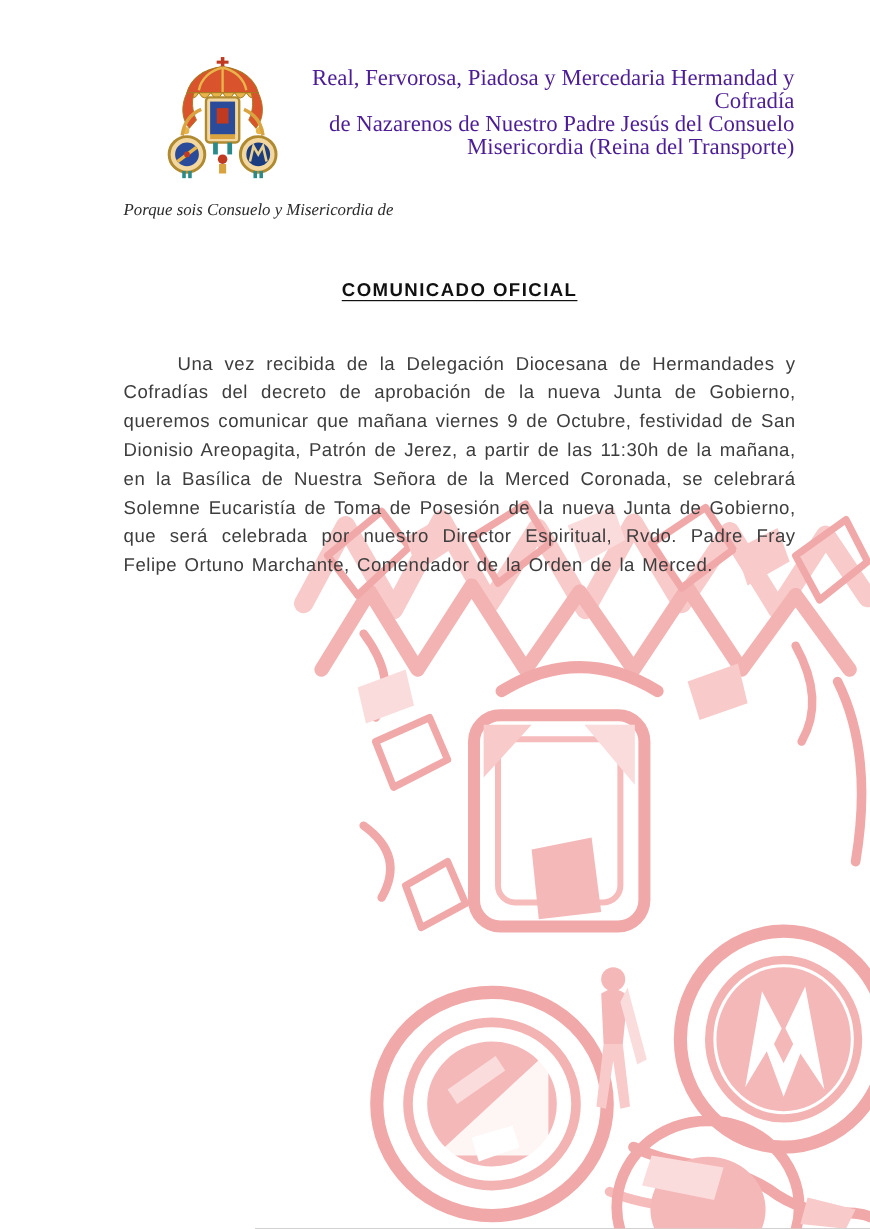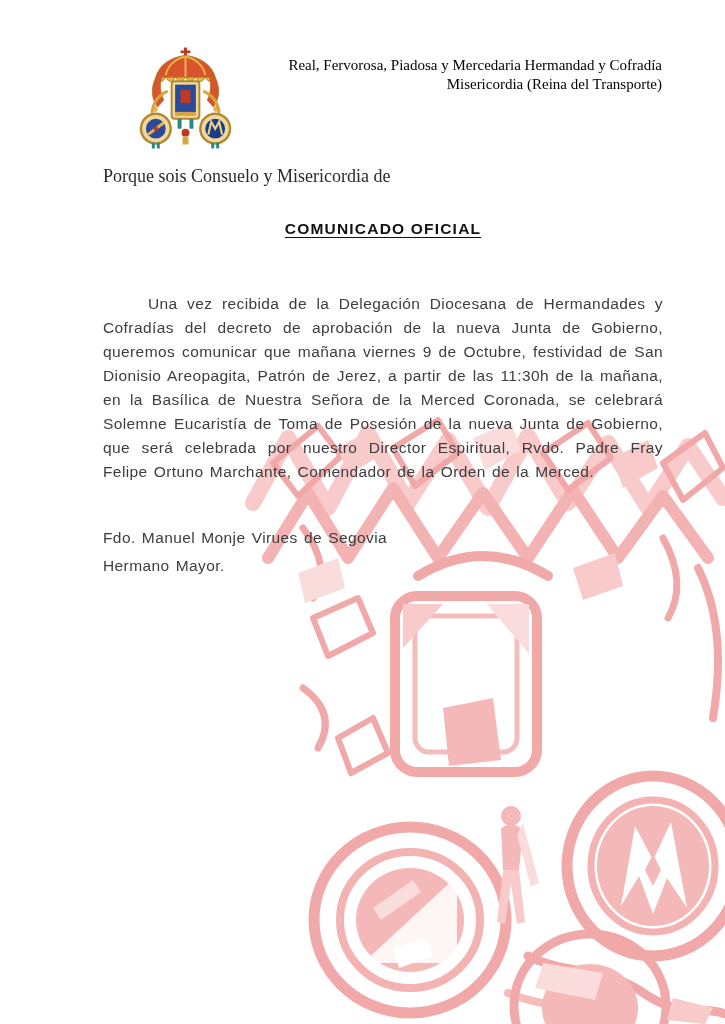--- a/index.html
+++ b/index.html
@@ -15,32 +15,32 @@
   .watermark{
     position:absolute;left:243px;top:408px;width:482px;height:616px;
     pointer-events:none;
   }
   
   .emblem{position:absolute;left:138px;top:47px;width:95px;height:104px;}
   .org-block{
     position:absolute;top:56px;right:63px;width:420px;
     text-align:right;
     font-family:"Liberation Serif",serif;
-    font-size:15px;line-height:19px;color:#000000;
+    font-size:19px;line-height:19px;color:#4c1d95;
   }
   
   .motto{
     position:absolute;left:103px;top:165px;width:340px;
     font-family:"Liberation Serif",serif;
-    font-size:18px;line-height:22px;color:#2a2a2a;
+    font-style:italic;font-size:14px;line-height:22px;color:#2a2a2a;
   }
   .motto .l2{padding-left:172px;}
   
   .title{
-    position:absolute;left:103px;right:62px;top:220px;
+    position:absolute;left:103px;right:62px;top:234px;
     text-align:center;
     font-size:15.5px;font-weight:bold;letter-spacing:1.2px;
     color:#111;
     text-decoration:underline;
     text-underline-offset:3px;
   }
   
   .body-col{
     position:absolute;left:103px;right:62px;top:292px;
     color:#3d3d3d;
@@ -169,30 +169,27 @@
     <path d="M71,88 L74,75 L78,82 L82,75 L85,88" stroke="#e8d090" stroke-width="2.2" fill="none"></path>
     <rect x="74" y="96" width="3" height="6" fill="#2a8a8a"></rect>
     <rect x="79" y="96" width="3" height="6" fill="#2a8a8a"></rect>
 
     <circle cx="48" cy="86" r="4" fill="#c03a22"></circle>
     <path d="M45,90 h6 v8 h-6 Z" fill="#d9a440"></path>
   </svg>
 
   <div class="org-block">
     <div>Real, Fervorosa, Piadosa y Mercedaria Hermandad y Cofradía</div>
+    <div>de Nazarenos de Nuestro Padre Jesús del Consuelo</div>
     <div>Misericordia (Reina del Transporte)</div>
   </div>
 
   <div class="motto">
     <div class="l1">Porque sois Consuelo y Misericordia de</div>
   </div>
 
   <div class="title">COMUNICADO OFICIAL</div>
 
   <div class="body-col">
     <p>Una vez recibida de la Delegación Diocesana de Hermandades y Cofradías del decreto de aprobación de la nueva Junta de Gobierno, queremos comunicar que mañana viernes 9 de Octubre, festividad de San Dionisio Areopagita, Patrón de Jerez, a partir de las 11:30h de la mañana, en la Basílica de Nuestra Señora de la Merced Coronada, se celebrará Solemne Eucaristía de Toma de Posesión de la nueva Junta de Gobierno, que será celebrada por nuestro Director Espiritual, Rvdo. Padre Fray Felipe Ortuno Marchante, Comendador de la Orden de la Merced.</p>
-    <div class="signature">
-      <div>Fdo. Manuel Monje Virues de Segovia</div>
-      <div>Hermano Mayor.</div>
-    </div>
   </div>
 
 </div>
 
 </body></html>

